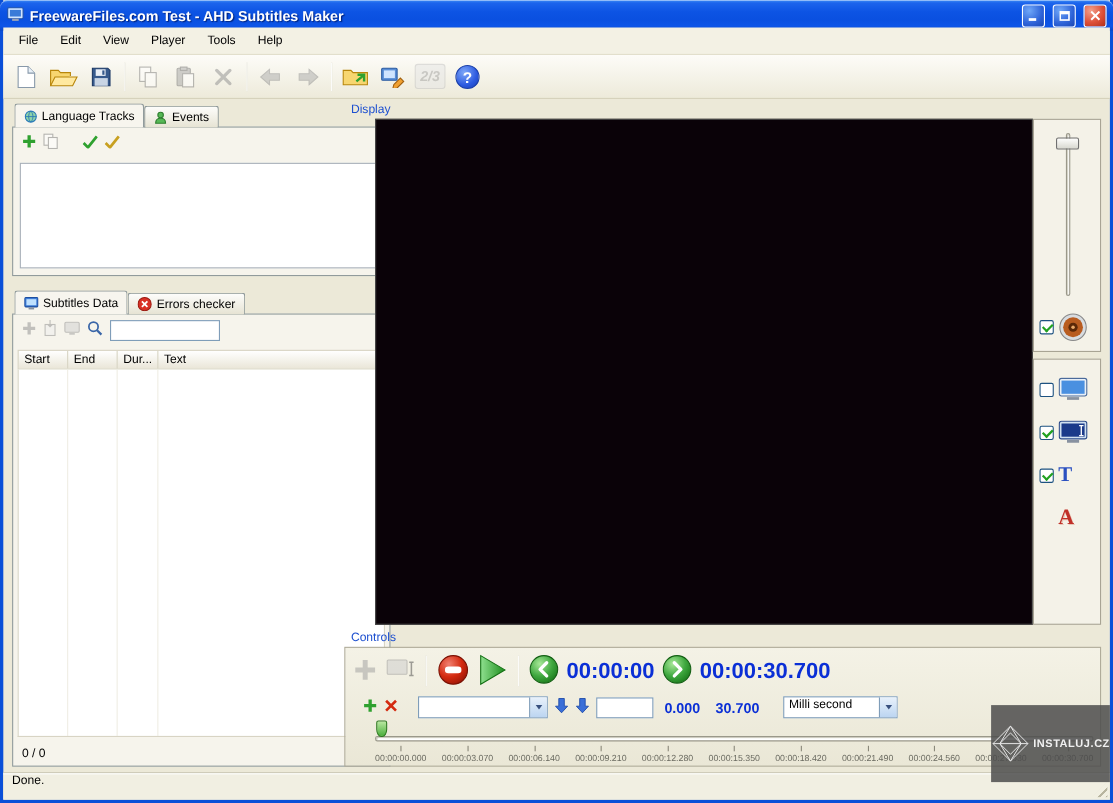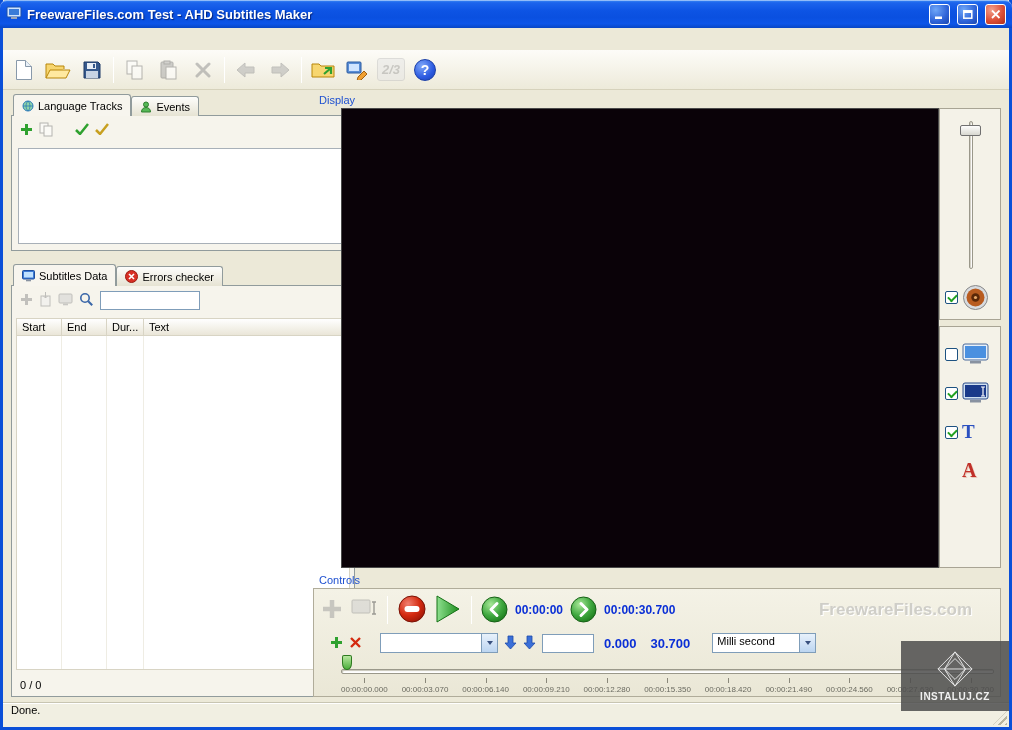--- a/index.html
+++ b/index.html
@@ -94,21 +94,21 @@
   .glyph-A { color:#C03028; font-weight:bold; font-size:20px; font-family:"Liberation Serif",serif;
              text-shadow:1px 1px 0 #E8C8B8; }
 
   
   #ctlLabel { left:10px; top:480px; }
   #controls { position:absolute; left:4px; right:0; top:494px; bottom:2px;
               border:1px solid #B0AC9A; background:linear-gradient(180deg,#F4F2E6,#EAE7D6); }
   #crow1 { position:absolute; left:6px; right:6px; top:2px; height:38px; display:flex; align-items:center; gap:7px; }
   #crow2 { position:absolute; left:16px; right:6px; top:42px; height:24px; display:flex; align-items:center; gap:6px; }
   .csep { width:1px; height:28px; background:#CFCCB8; border-right:1px solid #fff; margin:0 2px; }
-  .time { color:#0A2FD6; font-weight:bold; font-size:12px; white-space:nowrap; }
+  .time { color:#0A2FD6; font-weight:bold; font-size:20px; white-space:nowrap; }
   #fwWatermark { margin-left:auto; color:#CFCEC8; font-size:17px; font-weight:bold;
                  text-shadow:1px 1px 0 #fff; padding-right:22px; white-space:nowrap; }
   .combo { height:20px; background:#fff; border:1px solid #7F9DB9; display:flex; align-items:stretch;margin-left:12px; }
   .combo .val { flex:1; padding:1px 4px; font-size:11px; white-space:nowrap; overflow:hidden; }
   .combo .darr { width:16px; background:linear-gradient(#E8F1FB,#BCD5F1); border-left:1px solid #7F9DB9;
                  display:flex; align-items:center; justify-content:center; }
   .darr::after { content:""; border-left:3.5px solid transparent; border-right:3.5px solid transparent;
                  border-top:4.5px solid #38507E; }
   #kpCombo { width:118px; } #unitCombo { width:104px; }
   #posInput { width:52px; height:19px; border:1px solid #7F9DB9; background:#fff; font-size:11px;
@@ -129,21 +129,21 @@
   
   #status { position:absolute; left:0; right:0; bottom:0; height:24px; background:#F1EFE2;
             border-top:1px solid #fff; box-shadow:0 -1px 0 #C8C5B2; display:flex; align-items:flex-start;
             padding-left:8px; }
   #grip { position:absolute; right:2px; bottom:2px; width:14px; height:14px;
           background:repeating-linear-gradient(135deg,transparent 0 3px,#B8B5A0 3px 5px);
           clip-path:polygon(100% 0,100% 100%,0 100%); }
 
   
   #instaluj { position:absolute; right:0; bottom:16px; width:108px; height:70px; z-index:50;
-              background:rgba(76,76,76,.85); display:flex; flex-direction:column; align-items:center;
+              background:rgba(76,76,76,.85); display:flex; flex-direction:row; align-items:center;
               justify-content:center; gap:3px; }
   #instaluj .txt { color:#F0F0F0; font-size:10px; font-weight:bold; letter-spacing:.5px; }
 </style>
 </head>
 <body>
 
 <div id="win">
 
   <div id="titlebar">
     <span>
@@ -165,20 +165,28 @@
           <rect x="0.8" y="0.8" width="8" height="2.2" fill="#fff"></rect>
         </svg>
     </span>
     <span class="winbtn red">
       <svg width="10" height="9">
           <path d="M1 0.5l7.5 7.5M8.5 0.5L1 8" stroke="#fff" stroke-width="1.8"></path>
         </svg>
     </span>
   </div>
 
+  <div id="menubar">
+    <span class="menu-item">File</span>
+    <span class="menu-item">Edit</span>
+    <span class="menu-item">View</span>
+    <span class="menu-item">Player</span>
+    <span class="menu-item">Tools</span>
+    <span class="menu-item">Help</span>
+  </div>
 
   <div id="toolbar">
     <span class="tbtn">
       <svg width="18" height="22">
           <path d="M1.5 1.5h9l6 6v13h-15z" fill="#fff" stroke="#8899AA"></path>
           <path d="M10.5 1.5v6h6" fill="#E8F0F8" stroke="#8899AA"></path>
         </svg>
     </span>
     <span class="tbtn">
       <svg width="26" height="20">
@@ -459,21 +467,20 @@
                   <stop offset="0" stop-color="#A8E898"></stop>
                   <stop offset="0.6" stop-color="#3FA83F"></stop>
                   <stop offset="1" stop-color="#1E7E1E"></stop>
                 </radialGradient>
               </defs>
               <circle cx="13.5" cy="13.5" r="12.5" fill="url(#rgNext)" stroke="#156015"></circle>
               <path d="M11 7.5l6 6-6 6" stroke="#fff" stroke-width="3" fill="none" stroke-linecap="round" stroke-linejoin="round"></path>
             </svg>
         </span>
         <span class="time">00:00:30.700</span>
-        <span id="fwWatermark">FreewareFiles.com</span>
       </div>
 
       <div id="crow2">
         <span>
           <svg width="13" height="13">
               <path d="M6.5 1v11M1 6.5h11" stroke="#2FA12F" stroke-width="3"></path>
             </svg>
         </span>
         <span>
           <svg width="13" height="13">

